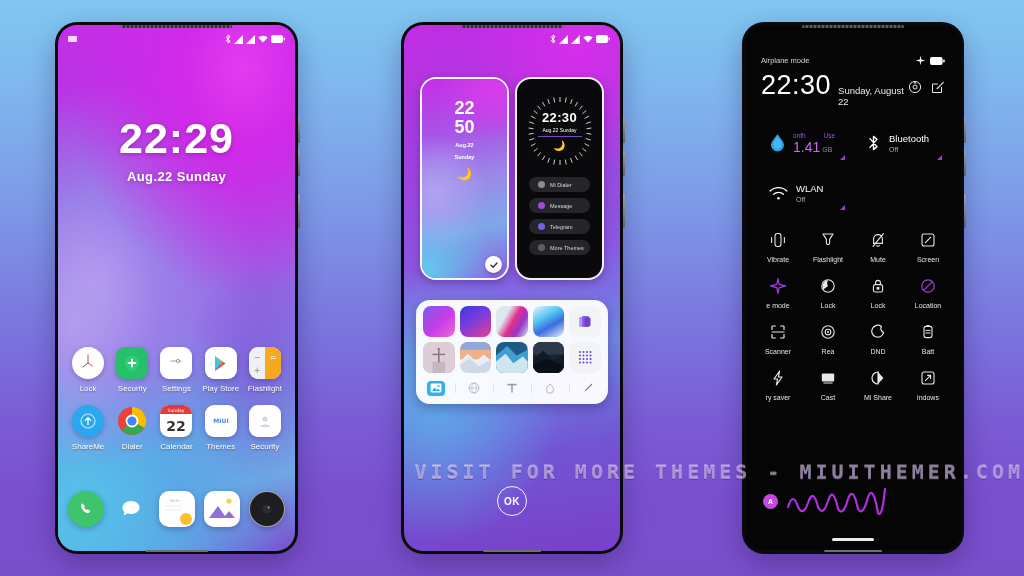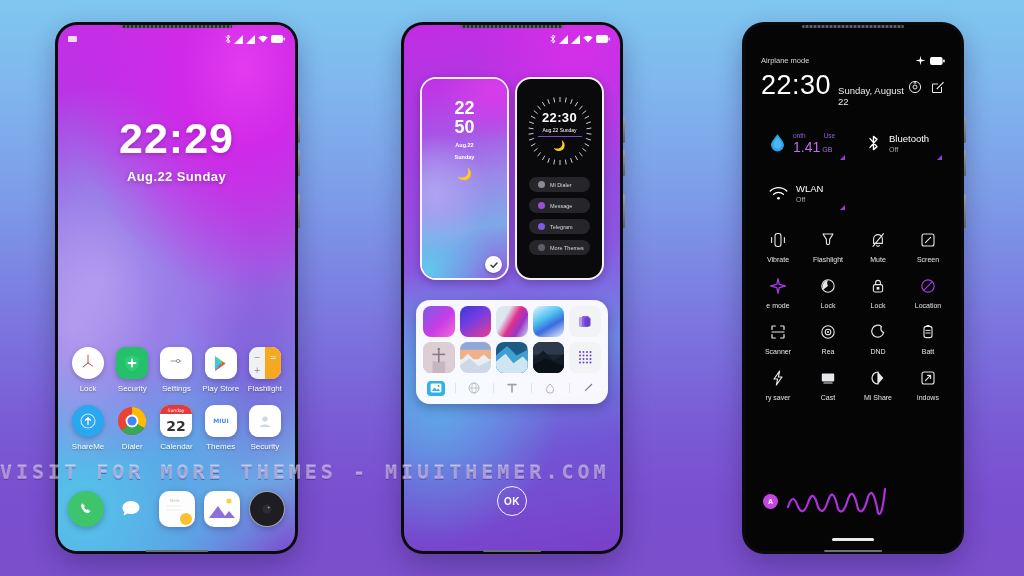--- a/index.html
+++ b/index.html
@@ -211,21 +211,21 @@
     background: #c846e0; color: #fff; font-size: 7px; font-weight: 700;
     display: flex; align-items: center; justify-content: center; flex: none;
   }
   .home-ind {
     position: absolute; left: 50%; transform: translateX(-50%); bottom: 10px;
     width: 42px; height: 3px; border-radius: 2px; background: #e9e9ee;
   }
 
   
   .watermark {
-    position: absolute; left: 0; right: 0; top: 460px; text-align: left;
+    position: absolute; left: 0; right: 0; top: 460px; text-align: right;
     font-family: "DejaVu Sans Mono", monospace;
     font-size: 20px; font-weight: 700; letter-spacing: 4px;
     color: rgba(255,255,255,.38);
     text-shadow: 0 1px 0 rgba(80,30,140,.45), 0 -1px 0 rgba(255,255,255,.25);
     z-index: 20; pointer-events: none; white-space: nowrap;
   }
 </style>
 </head>
 <body>
 

